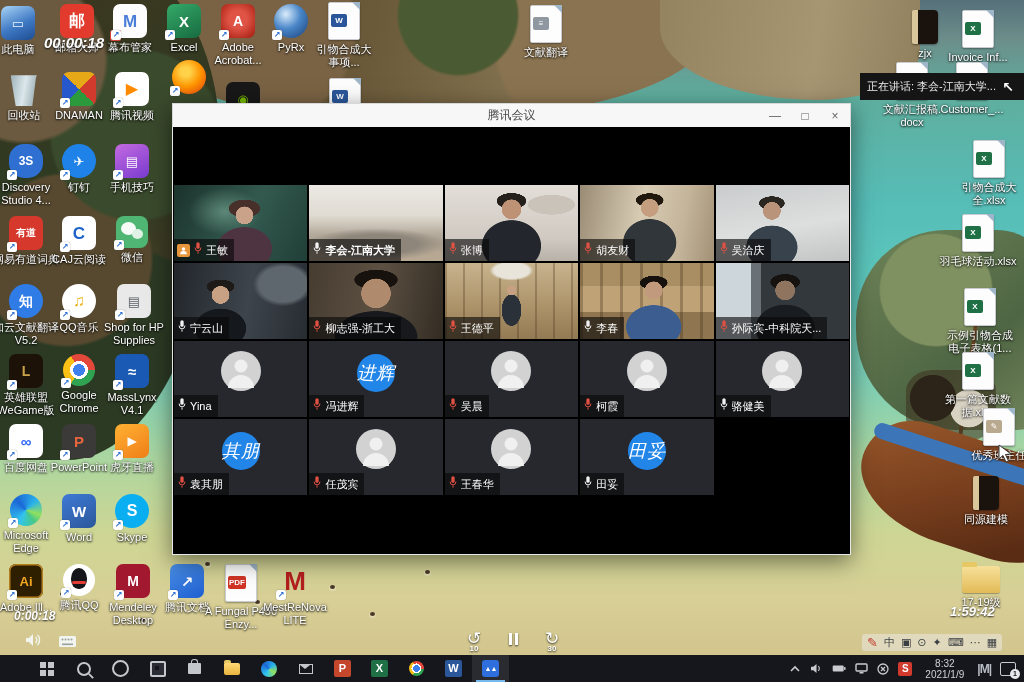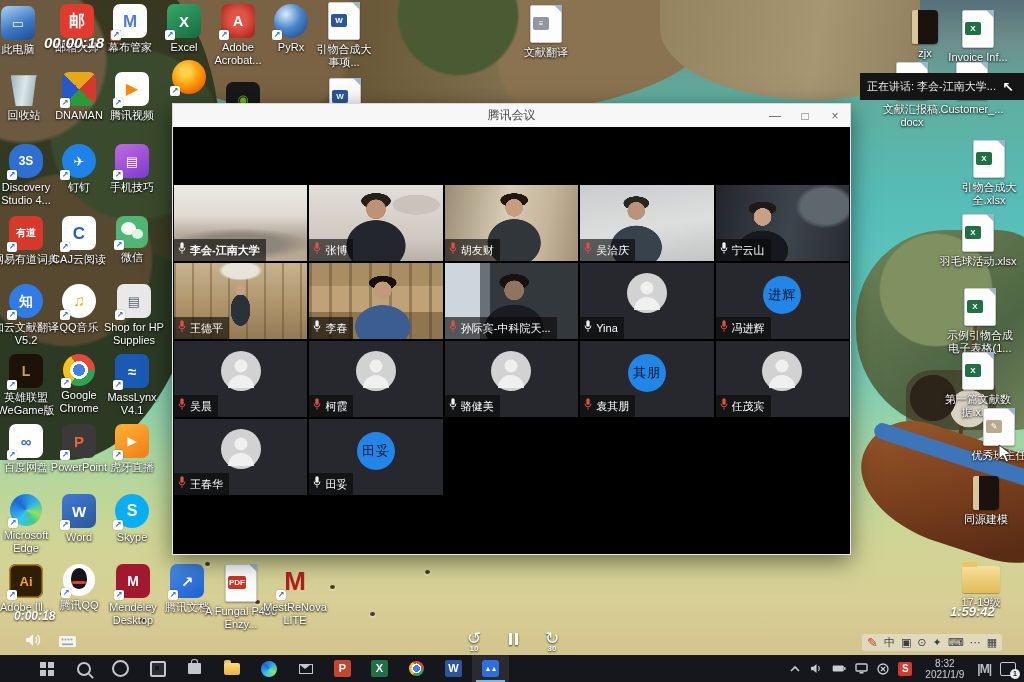--- a/index.html
+++ b/index.html
@@ -76,21 +76,21 @@
   #mw-titlebar{height:24px;background:#f7f7f7;border:1px solid #d8d8d8;border-bottom:none;box-sizing:border-box;display:flex;align-items:center;position:relative;}
   #mw-title{position:absolute;left:0;right:0;text-align:center;font-size:12px;color:#4a4a4a;}
   #mw-controls{margin-left:auto;display:flex;z-index:2;}
   #mw-controls span{width:30px;text-align:center;font-size:12px;color:#666;line-height:22px;cursor:pointer;}
   #mw-content{position:relative;height:428px;background:#000;border:1px solid #e8e8e8;border-top:none;box-sizing:border-box;}
   #tiles{position:absolute;left:1px;top:58px;width:675px;display:grid;grid-template-columns:repeat(5,1fr);grid-auto-rows:76px;gap:2px;background:#000;}
   .tile{position:relative;background:#26282d;overflow:hidden;}
   .tile.speaking{box-shadow:inset 0 0 0 2px #35c24d;font-weight:bold;}
   .tile .scene{position:absolute;inset:0;}
   .avatar-wrap{position:absolute;left:50%;top:42%;transform:translate(-50%,-50%);}
-  .init-circle{position:absolute;left:50%;top:42%;transform:translate(-50%,-50%);width:38px;height:38px;border-radius:50%;background:#2285e8;color:#0f172a;font-size:13px;display:flex;align-items:center;justify-content:center;letter-spacing:1px;}
+  .init-circle{position:absolute;left:50%;top:42%;transform:translate(-50%,-50%);width:38px;height:38px;border-radius:50%;background:#2285e8;color:#ffffff;font-size:18px;display:flex;align-items:center;justify-content:center;letter-spacing:1px;font-style:italic;}
   .chip{position:absolute;left:0;bottom:0;max-width:96%;display:flex;align-items:center;gap:3px;background:rgba(8,8,8,.62);padding:2px 6px 2px 3px;box-sizing:border-box;}
   .chip .pname{color:#fff;font-size:11px;line-height:13px;white-space:nowrap;overflow:hidden;text-overflow:ellipsis;}
   .host-badge{width:13px;height:13px;border-radius:2px;background:#e8963c;display:flex;align-items:center;justify-content:center;flex:none;}
 
   
   .sc-map{background:radial-gradient(circle 9px at 53% 40%,#caa189 97%,transparent),radial-gradient(ellipse 16px 9px at 53% 31%,#472f2a 97%,transparent),radial-gradient(ellipse 28px 22px at 53% 84%,#4e3340 97%,transparent),radial-gradient(ellipse 52px 34px at 38% 35%,rgba(125,175,155,.6),transparent 70%),linear-gradient(115deg,#1b332c,#33594e 55%,#203f37);}
   .sc-classroom{background:radial-gradient(ellipse 70px 16px at 50% 78%,#8e867b 60%,transparent),radial-gradient(ellipse 95px 26px at 50% 97%,#b7a893 70%,transparent),linear-gradient(180deg,#ece9e4 0%,#e0dbd2 40%,#b5ab9c 65%,#8e8577 100%);}
   .sc-whitewall{background:radial-gradient(circle 10px at 50% 32%,#bd9275 97%,transparent),radial-gradient(ellipse 15px 8px at 50% 21%,#26201c 97%,transparent),radial-gradient(ellipse 30px 26px at 50% 80%,#23262c 97%,transparent),radial-gradient(ellipse 24px 10px at 80% 26%,#cac3b9 97%,transparent),linear-gradient(180deg,#e3ded8,#cfc9c1 70%,#b8b1a8);}
   .sc-meetingroom{background:radial-gradient(circle 9px at 52% 30%,#c59e80 97%,transparent),radial-gradient(ellipse 14px 7px at 52% 20%,#20180f 97%,transparent),radial-gradient(ellipse 27px 24px at 52% 76%,#303639 97%,transparent),linear-gradient(100deg,#9a8c74,#d9ccb4 45%,#c3b49a 75%,#a39175);}
   .sc-whiteboard{background:radial-gradient(circle 9px at 42% 34%,#b9937a 97%,transparent),radial-gradient(ellipse 13px 7px at 42% 24%,#2a2620 97%,transparent),radial-gradient(ellipse 26px 22px at 42% 82%,#37424c 97%,transparent),linear-gradient(170deg,#c9cccd,#dddfde 55%,#c2c4c3);}
@@ -622,20 +622,37 @@
     <div id="mw-titlebar">
       <div id="mw-title">腾讯会议</div>
       <div id="mw-controls">
         <span>—</span>
         <span>□</span>
         <span>×</span>
       </div>
     </div>
     <div id="mw-content">
       <div id="tiles">
+          <div class="tile">
+            <div class="scene sc-map"></div>
+            <div class="chip">
+              <span class="host-badge" style="background: rgb(232, 150, 60);">
+                <svg width="9" height="9" viewBox="0 0 12 12">
+                  <circle cx="6" cy="4" r="2.3" fill="#fff"></circle>
+                  <path d="M1.5 11a4.5 4.5 0 0 1 9 0z" fill="#fff"></path>
+                </svg>
+              </span>
+              <span><svg width="10" height="14" viewBox="0 0 12 16">
+                  <rect x="4" y="1" width="4" height="8" rx="2" fill="#e05043"></rect>
+                  <path d="M2.5 7.5a3.5 4 0 0 0 7 0" fill="none" stroke="#e05043" stroke-width="1.2"></path>
+                  <rect x="5.4" y="12.2" width="1.2" height="2.6" fill="#e05043"></rect>
+                </svg></span>
+              <span class="pname">王敏</span>
+            </div>
+          </div>
           <div class="tile speaking">
             <div class="scene sc-classroom"></div>
             <div class="chip">
               <span><svg width="10" height="14" viewBox="0 0 12 16">
                   <rect x="4" y="1" width="4" height="8" rx="2" fill="#f2f2f2"></rect>
                   <path d="M2.5 7.5a3.5 4 0 0 0 7 0" fill="none" stroke="#f2f2f2" stroke-width="1.2"></path>
                   <rect x="5.4" y="12.2" width="1.2" height="2.6" fill="#f2f2f2"></rect>
                 </svg></span>
               <span class="pname">李会-江南大学</span>
             </div>
@@ -675,20 +692,31 @@
           </div>
           <div class="tile">
             <div class="scene sc-officedark"></div>
             <div class="chip">
               <span><svg width="10" height="14" viewBox="0 0 12 16">
                   <rect x="4" y="1" width="4" height="8" rx="2" fill="#f2f2f2"></rect>
                   <path d="M2.5 7.5a3.5 4 0 0 0 7 0" fill="none" stroke="#f2f2f2" stroke-width="1.2"></path>
                   <rect x="5.4" y="12.2" width="1.2" height="2.6" fill="#f2f2f2"></rect>
                 </svg></span>
               <span class="pname">宁云山</span>
+            </div>
+          </div>
+          <div class="tile">
+            <div class="scene sc-closeup"></div>
+            <div class="chip">
+              <span><svg width="10" height="14" viewBox="0 0 12 16">
+                  <rect x="4" y="1" width="4" height="8" rx="2" fill="#e05043"></rect>
+                  <path d="M2.5 7.5a3.5 4 0 0 0 7 0" fill="none" stroke="#e05043" stroke-width="1.2"></path>
+                  <rect x="5.4" y="12.2" width="1.2" height="2.6" fill="#e05043"></rect>
+                </svg></span>
+              <span class="pname">柳志强-浙工大</span>
             </div>
           </div>
           <div class="tile">
             <div class="scene sc-bookshelfstand"></div>
             <div class="chip">
               <span><svg width="10" height="14" viewBox="0 0 12 16">
                   <rect x="4" y="1" width="4" height="8" rx="2" fill="#e05043"></rect>
                   <path d="M2.5 7.5a3.5 4 0 0 0 7 0" fill="none" stroke="#e05043" stroke-width="1.2"></path>
                   <rect x="5.4" y="12.2" width="1.2" height="2.6" fill="#e05043"></rect>
                 </svg></span>

